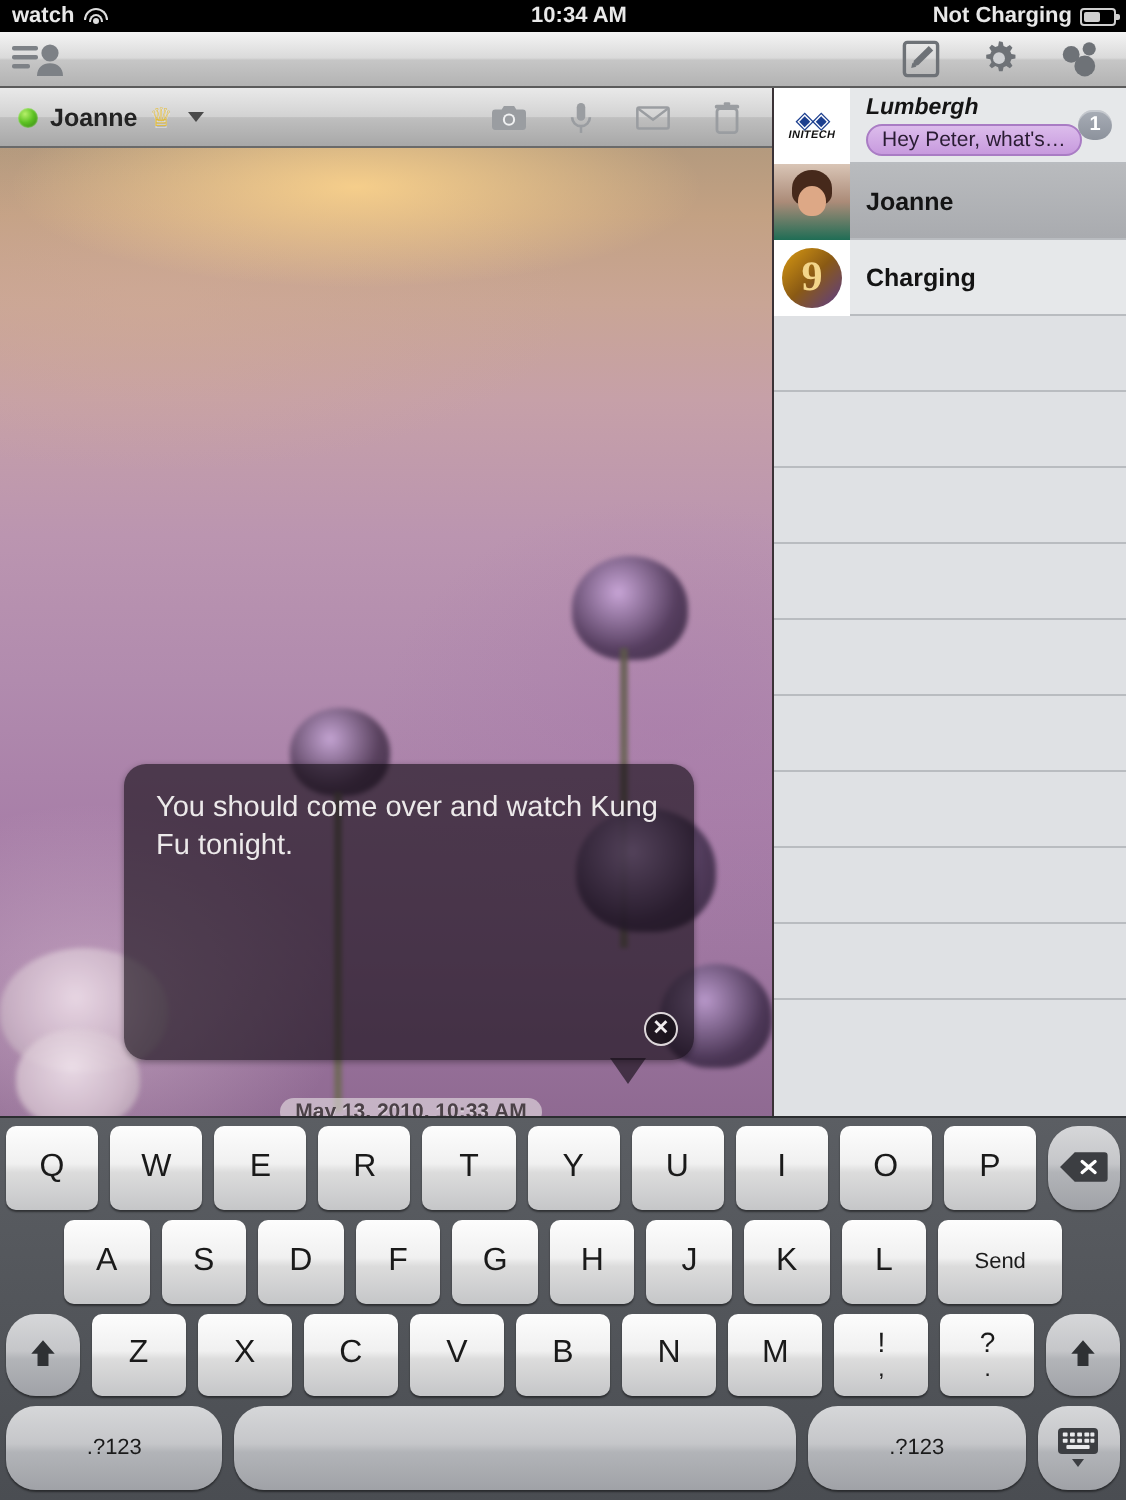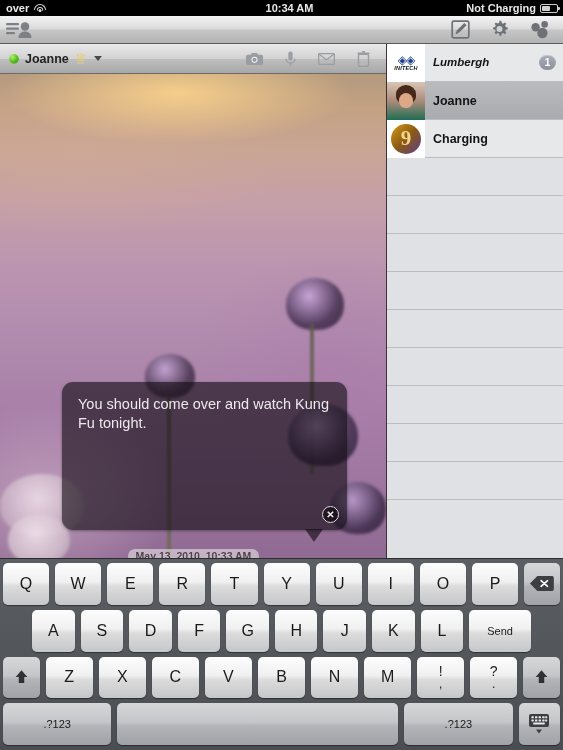--- a/index.html
+++ b/index.html
@@ -88,21 +88,21 @@
     border-top:13px solid rgba(18,12,20,.62);
   }
   .ob-close{
     position:absolute;right:8px;bottom:7px;width:17px;height:17px;border-radius:50%;
     background:rgba(20,15,22,.75);border:1.4px solid #ddd7da;
     display:flex;align-items:center;justify-content:center;
     color:#f0ecee;font-size:10px;font-weight:bold;cursor:pointer;line-height:1;
   }
 
   .timestamp{
-    position:absolute;top:472px;left:0;width:387px;text-align:center;
+    position:absolute;top:472px;left:12px;width:387px;text-align:center;
   }
   .timestamp span{
     display:inline-block;font-size:10.5px;color:#4b4147;font-weight:bold;
     background:rgba(236,231,233,.58);padding:1px 8px;border-radius:8px;
     text-shadow:0 1px 0 rgba(255,255,255,.4);
   }
 
   
   .sidebar{width:176px;height:514px;background:#dfe1e4;overflow:hidden;}
   .contact-row{
@@ -151,41 +151,42 @@
   .kb-row{display:flex;gap:6px;height:42px;justify-content:center;}
   .key{
     flex:1;border-radius:5px;
     background:linear-gradient(to bottom,#fdfdfd 0%,#f0f0f0 45%,#dcdcdc 55%,#c5c6c8 100%);
     box-shadow:0 1px 1px rgba(0,0,0,.45);
     display:flex;align-items:center;justify-content:center;
     font-size:16px;color:#1a1a1a;cursor:pointer;user-select:none;
   }
   .key.dark{
     background:linear-gradient(to bottom,#d6d7d9 0%,#c5c6c9 45%,#b2b4b8 55%,#a0a2a7 100%);
+    border-radius:15px;
   }
   .key.small{font-size:11px;}
   .key.dual{flex-direction:column;gap:1px;font-size:13px;line-height:12px;}
   .key.dual .top{font-size:14px;}
   .key.dual .bot{font-size:12px;}
   .kb-row.r2{padding:0 29px;}
   .kb-row.r4{gap:6px;}
   .k-space{flex:4.2;}
   .k-num{flex:1.62;}
   .k-hide{flex:.62;}
   .k-send{flex:1.45;font-size:13px;}
   .k-shift{flex:.78;}
   .k-back{flex:.78;}
   svg{display:block;}
 </style>
 </head>
 <body>
 
 <div class="status-bar">
   <div class="sb-left">
-    <span>over</span>
+    <span>watch</span>
     <span class="wifi-icon">
         <i></i>
         <i></i>
         <i></i>
       </span>
   </div>
   <div class="sb-center">10:34 AM</div>
   <div class="sb-right">
     <span>Not Charging</span>
     <span class="batt">
@@ -301,20 +302,21 @@
 
   <div class="sidebar">
 
     <div class="contact-row">
       <div class="c-avatar initech">
         <span class="initech-mark">◈◈</span>
         <span class="initech-txt">INITECH</span>
       </div>
       <div class="c-body">
         <span class="c-name2">Lumbergh</span>
+        <span class="c-preview">Hey Peter, what's…</span>
       </div>
       <span class="badge">1</span>
     </div>
 
     <div class="contact-row selected">
       <div class="c-avatar av2"></div>
       <span class="c-name">Joanne</span>
     </div>
 
     <div class="contact-row">

